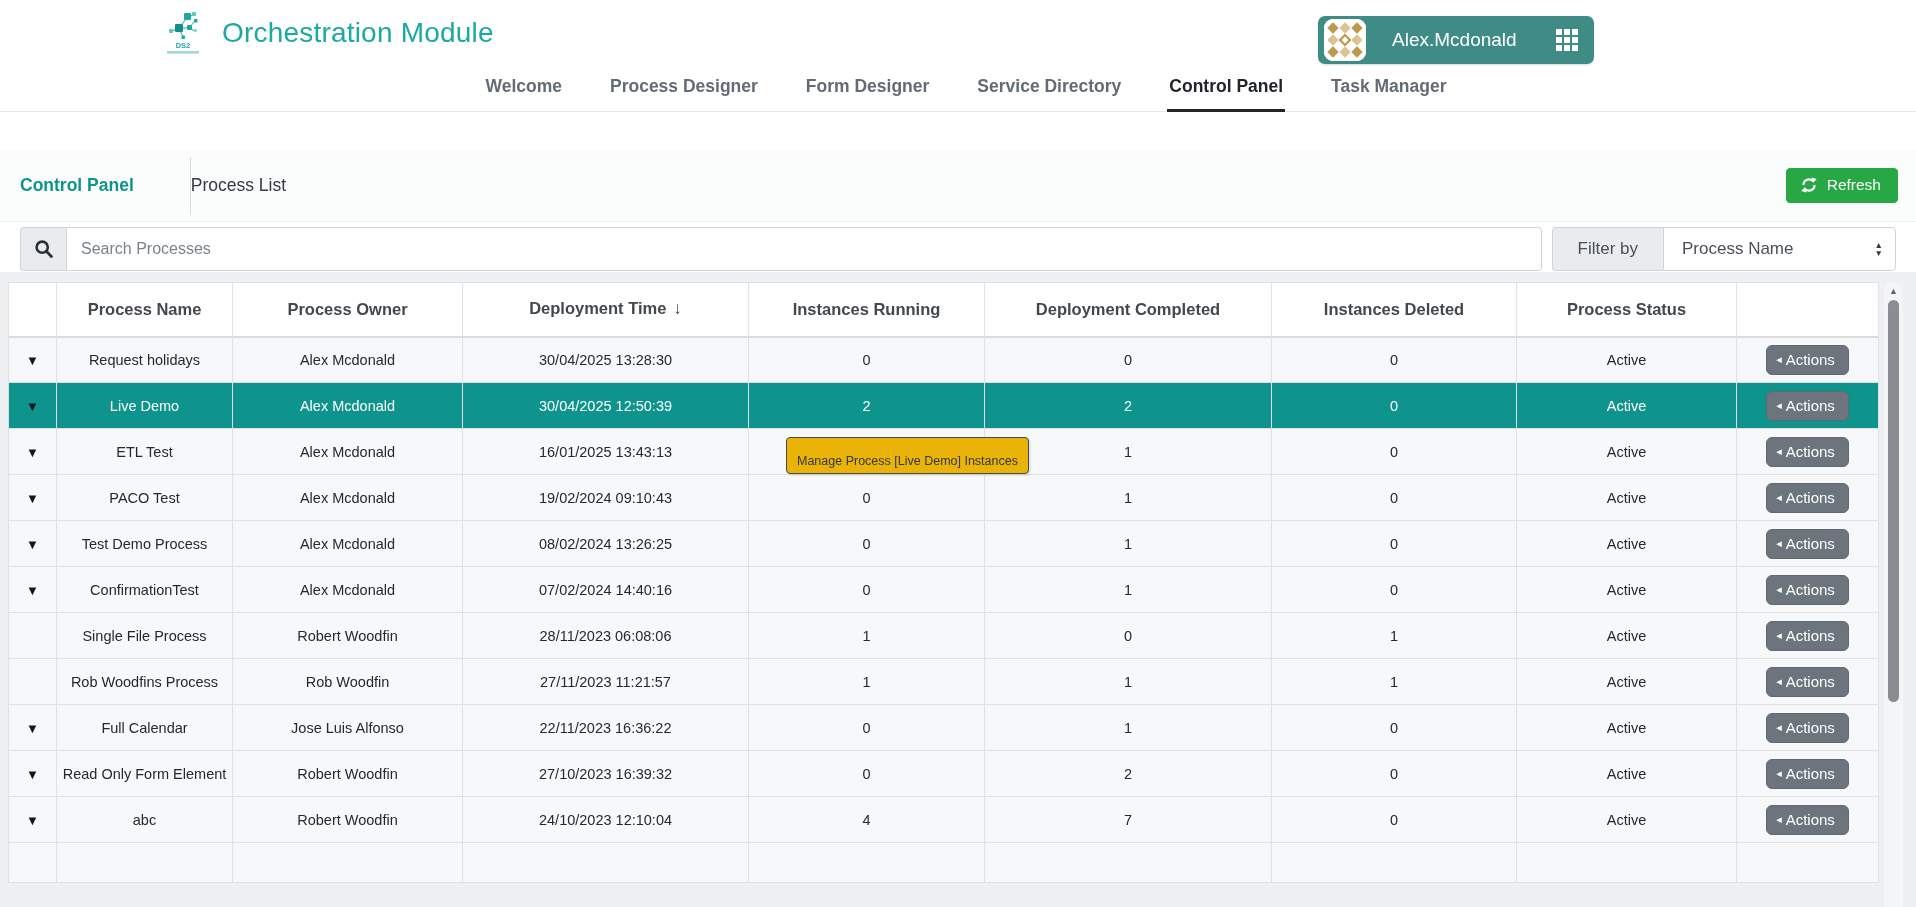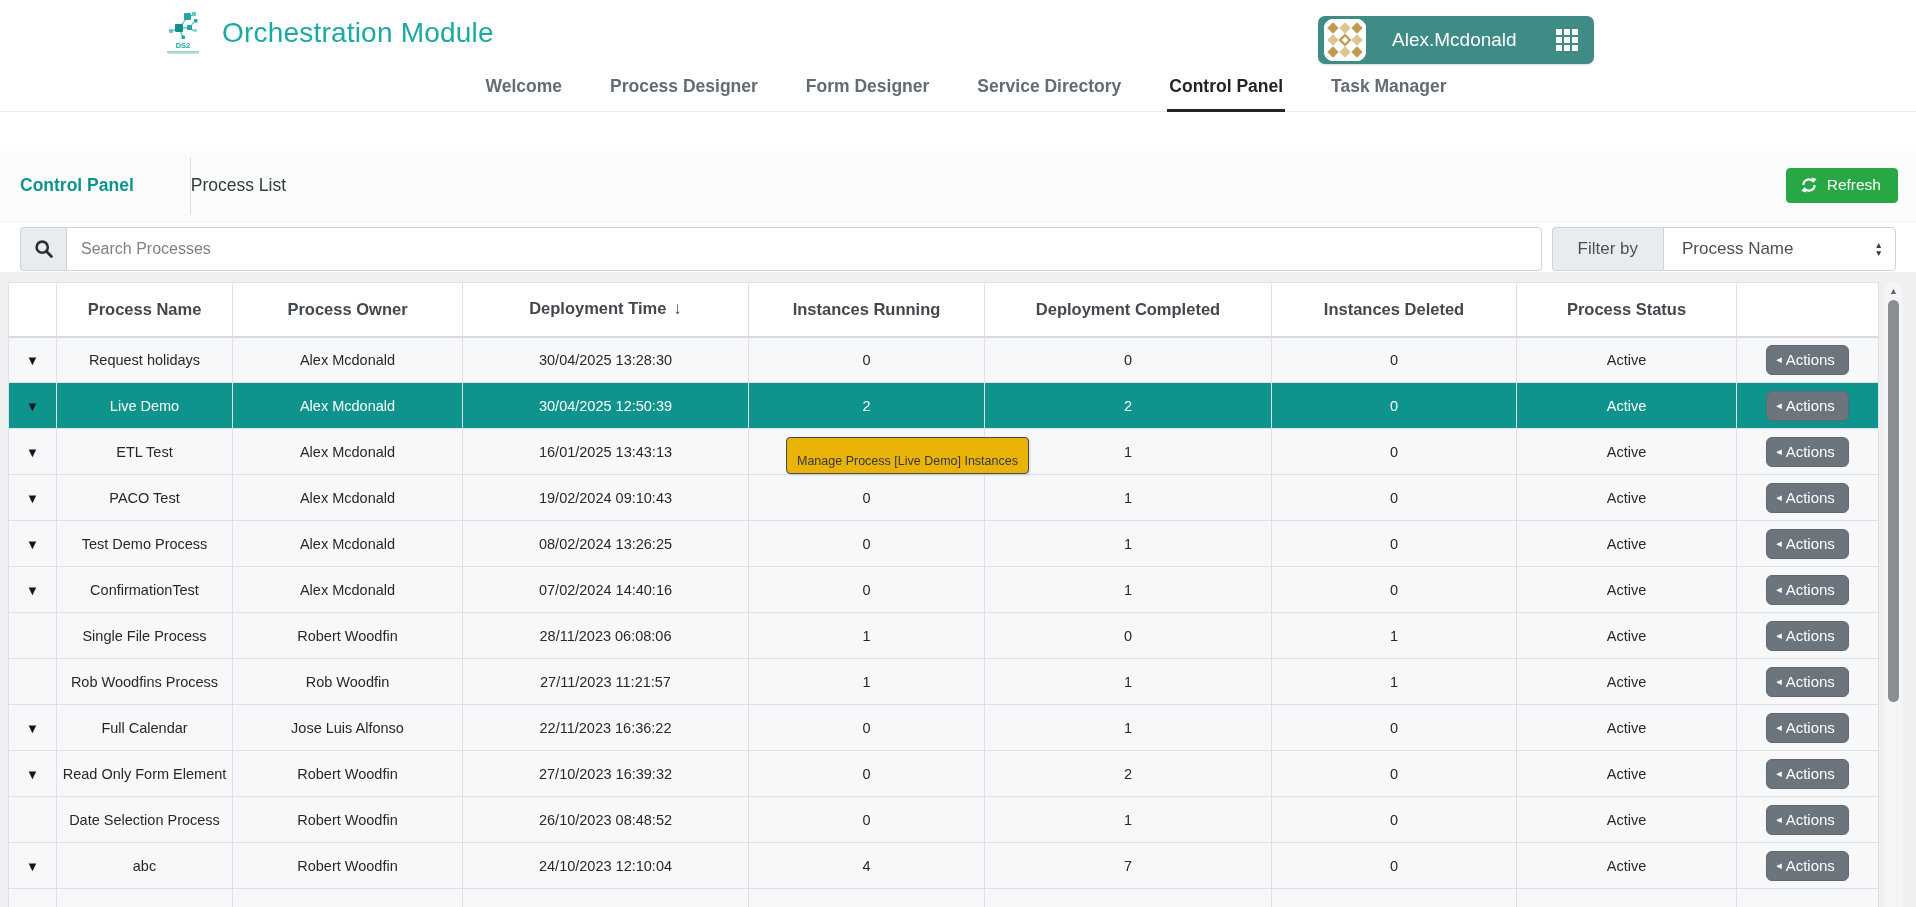--- a/index.html
+++ b/index.html
@@ -397,36 +397,20 @@
     <td>0</td>
     <td>Active</td>
     <td>
       <button class="actions-btn">
               <span class="actions-arrow">◂</span>
               <span class="actions-label">Actions</span>
             </button>
     </td>
   </tr>
         <tr>
-    <td><span class="caret" style="visibility: hidden;">▼</span></td>
-    <td>Date Selection Process</td>
-    <td>Robert Woodfin</td>
-    <td>26/10/2023 08:48:52</td>
-    <td>0</td>
-    <td>1</td>
-    <td>0</td>
-    <td>Active</td>
-    <td>
-      <button class="actions-btn">
-              <span class="actions-arrow">◂</span>
-              <span class="actions-label">Actions</span>
-            </button>
-    </td>
-  </tr>
-        <tr>
     <td><span class="caret">▼</span></td>
     <td>abc</td>
     <td>Robert Woodfin</td>
     <td>24/10/2023 12:10:04</td>
     <td>4</td>
     <td>7</td>
     <td>0</td>
     <td>Active</td>
     <td>
       <button class="actions-btn">

